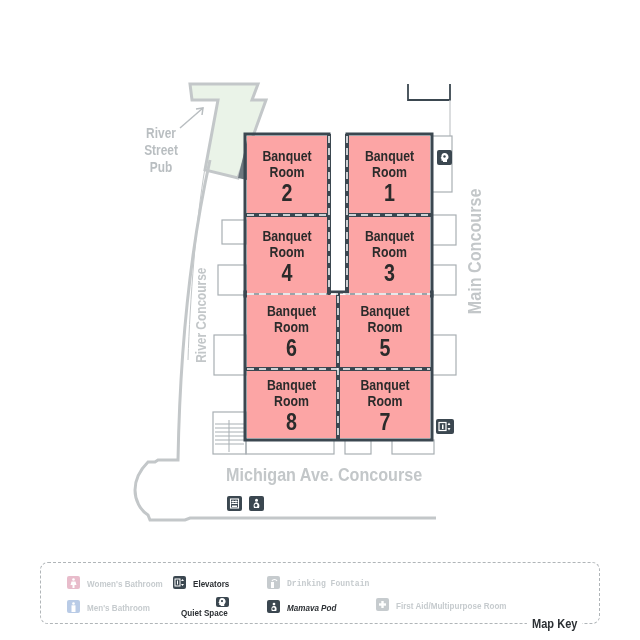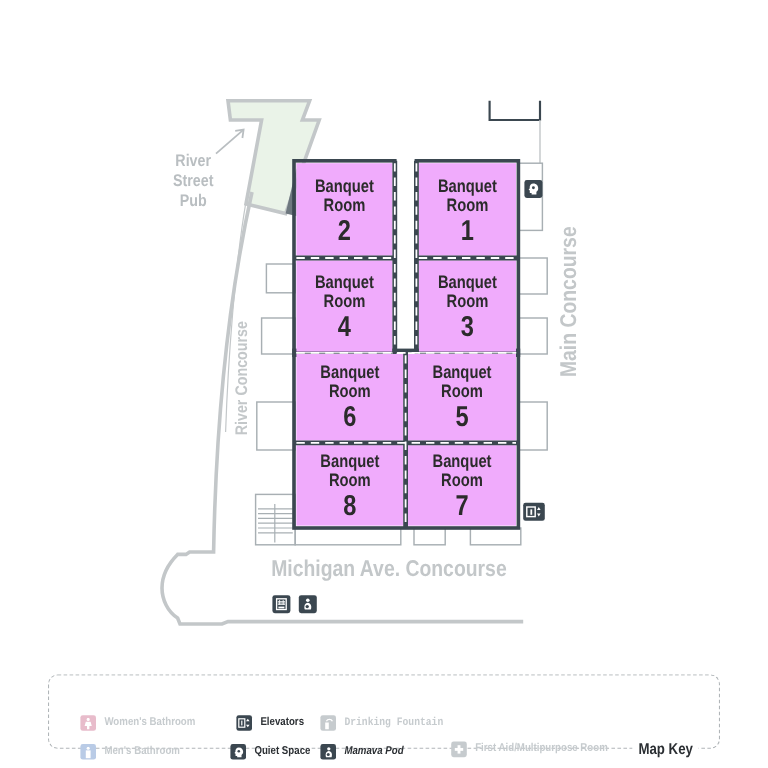--- a/index.html
+++ b/index.html
@@ -1,26 +1,26 @@
 <!DOCTYPE html>
 <html><head>
 <meta charset="utf-8">
 <style>
   html, body { margin: 0; padding: 0; background: #ffffff; }
   body { width: 640px; height: 640px; position: relative; overflow: hidden; font-family: "Liberation Sans", sans-serif; }
   #map { position: absolute; left: 0; top: 0; width: 640px; height: 640px; }
-  .room { position: absolute; background: #f0abfc; box-sizing: border-box; }
+  .room { position: absolute; background: #fca5a5; box-sizing: border-box; }
   .room-label { position: absolute; left: 0; right: 0; text-align: center; color: #2b2b2b; font-family: "Liberation Sans", sans-serif; font-weight: bold; transform: scaleX(0.82); }
   .room-label .l1, .room-label .l2 { display: block; font-size: 15px; line-height: 16px; }
   .room-label .num { display: block; font-size: 24px; line-height: 26px; }
   .concourse-label { position: absolute; color: #c3c7c9; font-weight: bold; font-family: "Liberation Sans", sans-serif; white-space: nowrap; }
   .pub-label { position: absolute; color: #b9bec1; font-weight: bold; font-size: 14px; line-height: 17px; text-align: center; transform: scaleX(0.85); }
   .icon-box { position: absolute; width: 15px; height: 15px; background: #3b4750; border-radius: 2px; display: flex; align-items: center; justify-content: center; }
   .legend { position: absolute; left: 40px; top: 562px; width: 560px; height: 62px; border: 1.5px dashed #b0b5b8; border-radius: 8px; box-sizing: border-box; }
-  .legend-item { position: absolute; display: flex; align-items: flex-start; height: 16px; margin-top: 23px; }
+  .legend-item { position: absolute; display: flex; align-items: flex-end; height: 16px; }
   .legend-item .lic { width: 13px; height: 13px; border-radius: 2px; margin-right: 7px; display: flex; align-items: center; justify-content: center; }
   .legend-item .ltx { font-size: 9.5px; font-weight: bold; white-space: nowrap; transform-origin: left center; transform: scaleX(0.85); }
   .ltx.dim { color: #c6cbce; }
   .ltx.dark { color: #2b2f33; }
   .map-key-title { position: absolute; left: 522px; top: 616px; background: #fff; padding: 0 6px; font-weight: bold; font-size: 13px; color: #2b2f33; transform: scaleX(0.85); }
 </style>
 </head>
 <body>
 
 <svg id="map" viewBox="0 0 640 640" xmlns="http://www.w3.org/2000/svg">
@@ -187,21 +187,21 @@
 <div class="legend">
   <div class="legend-item" style="left:26px;top:10px;">
     <span class="lic" style="background:#e8bccb;">
       <svg width="9" height="10" viewBox="0 0 9 10">
           <circle cx="4.5" cy="1.5" r="1.3" fill="#fff"></circle>
           <path d="M2.5,3.5 L6.5,3.5 L7.5,7 L5.5,7 L5.5,10 L3.5,10 L3.5,7 L1.5,7 Z" fill="#fff"></path>
         </svg>
     </span>
     <span class="ltx dim">Women's Bathroom</span>
   </div>
-  <div class="legend-item" style="left:156px;top:10px;">
+  <div class="legend-item" style="left:132px;top:10px;">
     <span class="lic" style="background:#3b4750;">
       <svg width="11" height="9" viewBox="0 0 11 9">
           <rect x="1" y="1" width="5" height="7" fill="none" stroke="#fff"></rect>
           <rect x="3" y="2.5" width="1" height="4" fill="#fff"></rect>
           <path d="M8.5,1 L10,3 L7,3 Z M8.5,8 L10,6 L7,6 Z" fill="#fff"></path>
         </svg>
     </span>
     <span class="ltx dark">Elevators</span>
   </div>
   <div class="legend-item" style="left:226px;top:10px;font-family:Liberation Mono, monospace;">
@@ -215,21 +215,21 @@
   </div>
   <div class="legend-item" style="left:26px;top:34px;">
     <span class="lic" style="background:#b9cbe6;">
       <svg width="9" height="10" viewBox="0 0 9 10">
           <circle cx="4.5" cy="1.5" r="1.3" fill="#fff"></circle>
           <rect x="2.5" y="3.3" width="4" height="6.7" fill="#fff"></rect>
         </svg>
     </span>
     <span class="ltx dim">Men's Bathroom</span>
   </div>
-  <div class="legend-item" style="left:151px;top:34px;">
+  <div class="legend-item" style="left:140px;top:34px;flex-direction:column;">
     <span class="lic" style="background:#3b4750;">
       <svg width="10" height="10" viewBox="0 0 11 11">
           <path d="M5.5,1 C8,1 9.5,2.8 9.5,5 C9.5,6.4 8.8,7.3 8,7.8 L8,10 L4,10 L4,8.8 L2.5,8.8 L2.5,6.8 L1.5,6 L2.4,5 C2.2,2.6 3.5,1 5.5,1 Z" fill="#fff"></path>
           <circle cx="5.5" cy="4.5" r="1.2" fill="#3b4750"></circle>
         </svg>
     </span>
     <span class="ltx dark">Quiet Space</span>
   </div>
   <div class="legend-item" style="left:226px;top:34px;font-style:italic;">
     <span class="lic" style="background:#3b4750;">

